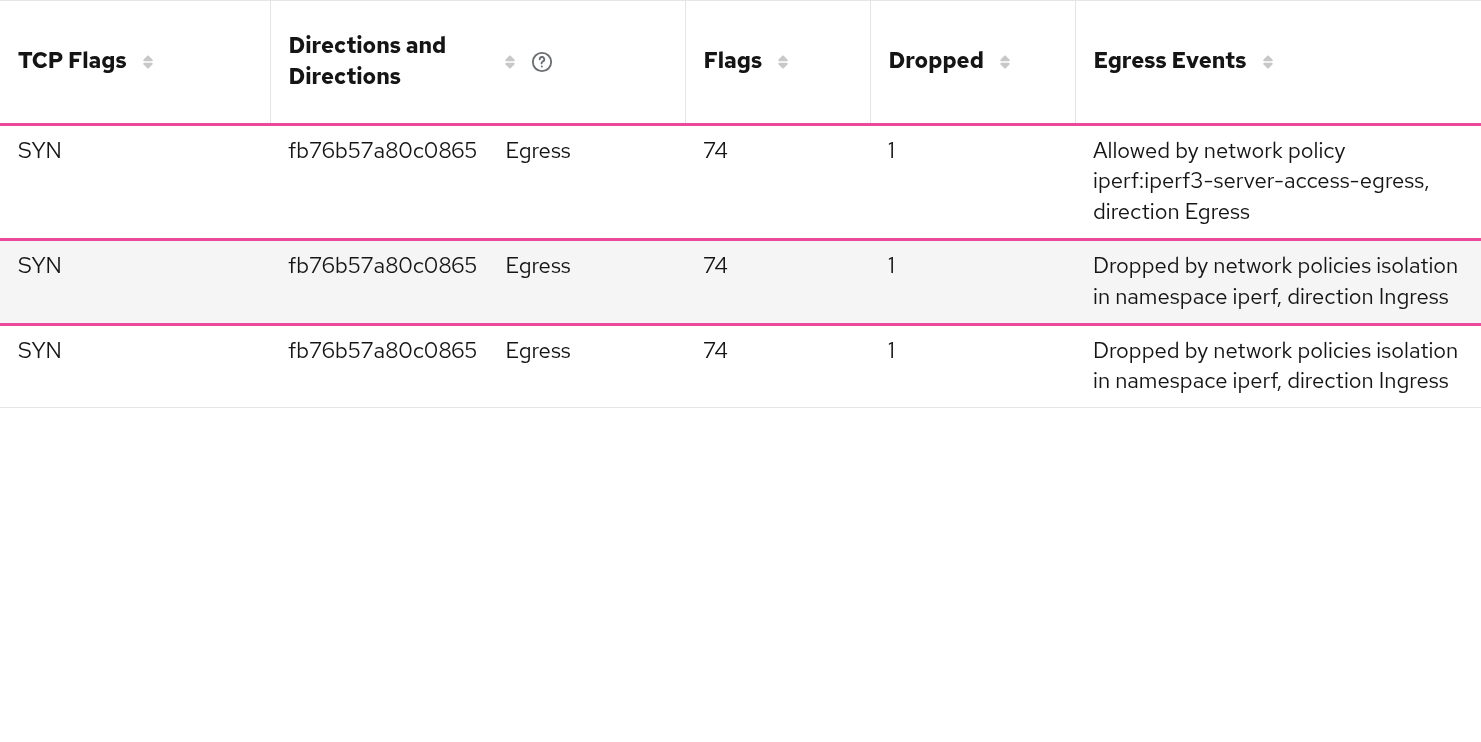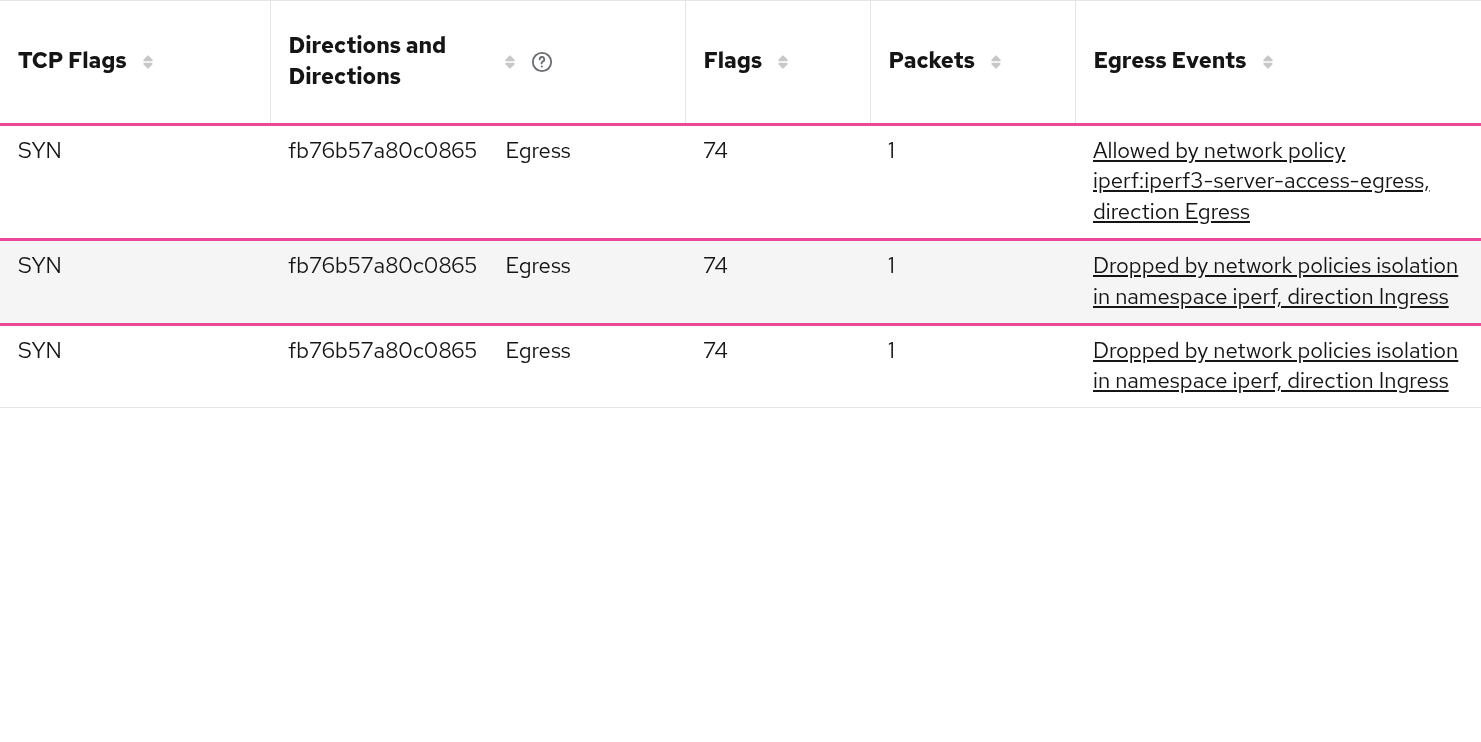--- a/index.html
+++ b/index.html
@@ -57,21 +57,21 @@
     }
     
     col.c-tcp { width: 270px; }
     col.c-if  { width: 415px; }
     col.c-bytes { width: 185px; }
     col.c-packets { width: 205px; }
     col.c-events { width: auto; }
     .ifcell { display: flex; gap: 28px; }
     .ifcell .ifname { flex: 0 0 auto; }
     .ifcell .ifdir  { flex: 0 0 auto; }
-    .eventcell { max-width: 380px; text-decoration: underline; }
+    .eventcell { max-width: 380px; }
     .th-sep {
       border-left: 1px solid #e5e5e5;
     }
     thead th:first-child { border-left: none; margin-top: 12px; }
     svg { display: block; }
   </style>
 </head>
 <body>
 
 <table class="table">
@@ -116,21 +116,21 @@
           <span class="th-label">Flags</span>
           <span class="sort-icon">
             <svg viewBox="0 0 320 512" width="14" height="16" fill="currentColor">
                 <path d="M137 57c13-13 33-13 46 0l120 120c9 9 12 23 7 35-5 12-16 20-29 20H41c-13 0-24-8-29-20-5-12-2-26 7-35L137 57zM183 455c-13 13-33 13-46 0L17 335c-9-9-12-23-7-35 5-12 16-20 29-20h240c13 0 24 8 29 20 5 12 2 26-7 35L183 455z"></path>
               </svg>
           </span>
         </div>
       </th>
       <th class="th-sep">
         <div class="th-inner">
-          <span class="th-label">Packets</span>
+          <span class="th-label">Dropped</span>
           <span class="sort-icon">
             <svg viewBox="0 0 320 512" width="14" height="16" fill="currentColor">
                 <path d="M137 57c13-13 33-13 46 0l120 120c9 9 12 23 7 35-5 12-16 20-29 20H41c-13 0-24-8-29-20-5-12-2-26 7-35L137 57zM183 455c-13 13-33 13-46 0L17 335c-9-9-12-23-7-35 5-12 16-20 29-20h240c13 0 24 8 29 20 5 12 2 26-7 35L183 455z"></path>
               </svg>
           </span>
         </div>
       </th>
       <th class="th-sep">
         <div class="th-inner">
           <span class="th-label">Egress Events</span>

